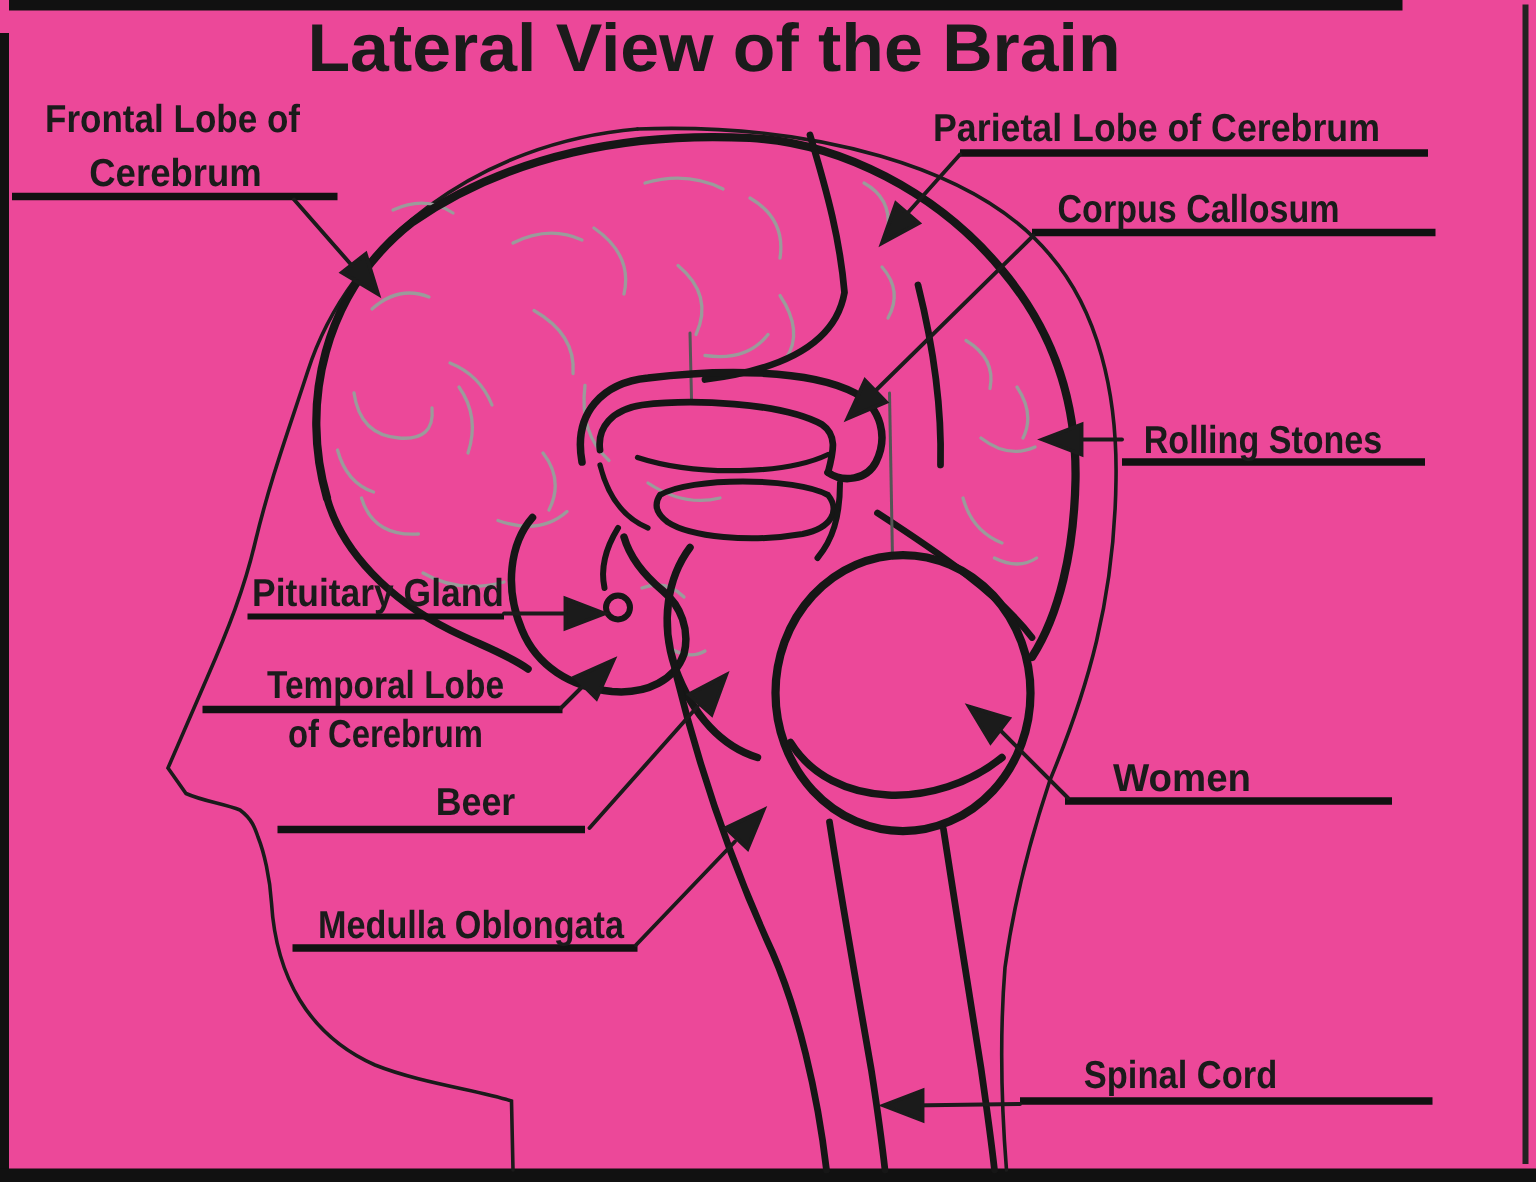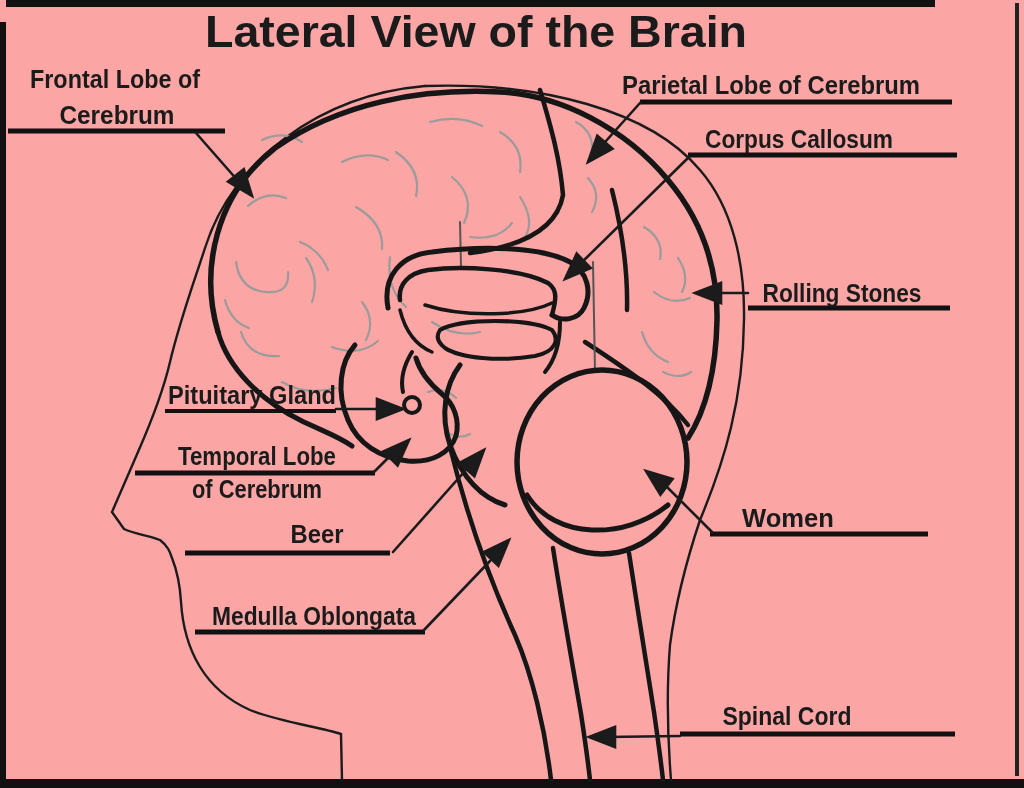--- a/index.html
+++ b/index.html
@@ -1,19 +1,19 @@
 <!DOCTYPE html>
 <html><head>
 <meta charset="utf-8">
 <style>
   html,body{margin:0;padding:0;background:#e8e8e8;}
   .page{
     position:relative;
     width:1024px;height:788px;
-    background:#fca5a5;
+    background:#ec4899;
     overflow:hidden;
     font-family:"Liberation Sans",sans-serif;
   }
   svg{position:absolute;left:0;top:0;}
   text{
     font-family:"Liberation Sans","DejaVu Sans",sans-serif;
     fill:#1b1b1b;
     font-weight:bold;
   }
   .title-text{font-size:45px;}

